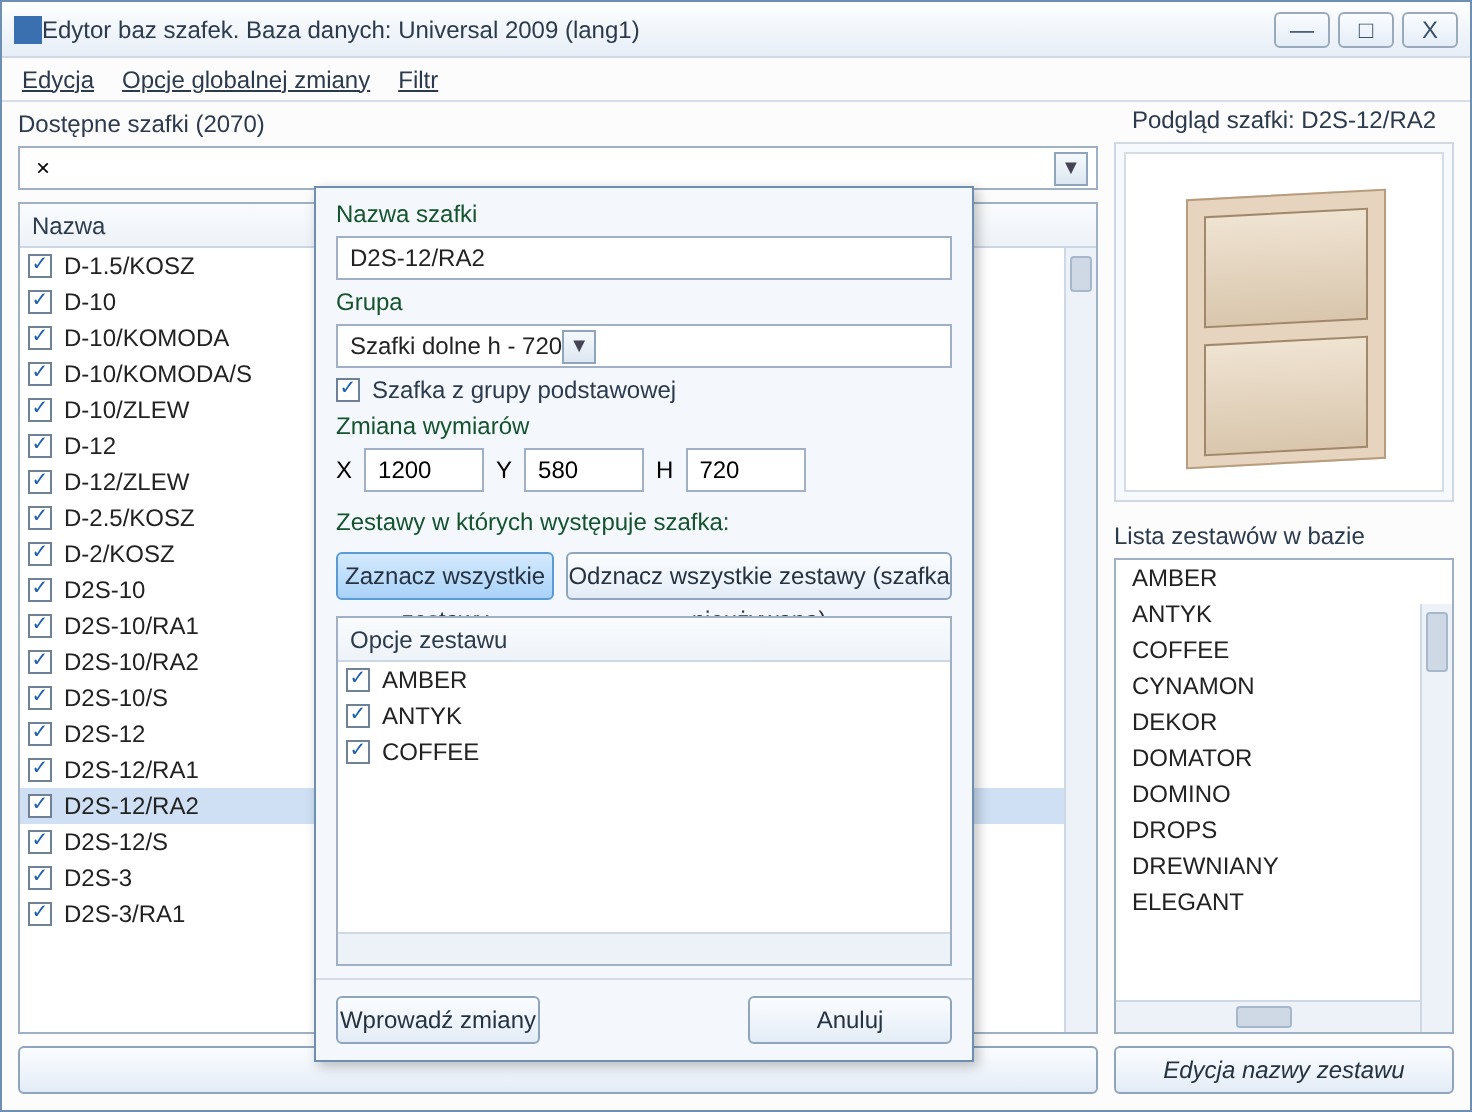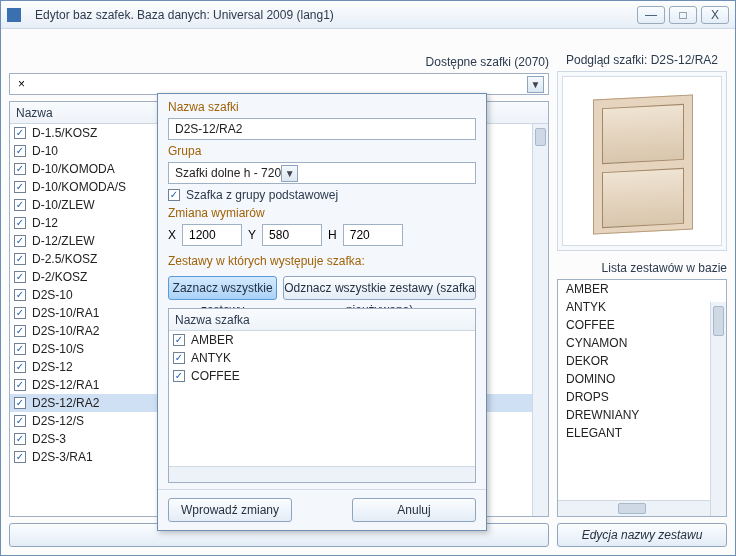--- a/index.html
+++ b/index.html
@@ -1,30 +1,30 @@
 <!DOCTYPE html>
 <html><head>
 <meta charset="utf-8">
 <style>
   * { box-sizing: border-box; font-family: "Segoe UI", Tahoma, sans-serif; font-size: 12px; }
   body { margin: 0; background: #d6e4f2; width: 736px; height: 556px; overflow: hidden; }
   .window { width: 736px; height: 556px; background: #fcfcfc; border: 1px solid #6d8fb3; position: relative; }
   .titlebar { height: 28px; display: flex; align-items: center; justify-content: space-between; background: linear-gradient(#fdfefe,#e7eef7); border-bottom: 1px solid #cfd9e6; padding: 0 6px; }
-  .title-left { display: flex; align-items: center; gap: 14px; }
+  .title-left { display: flex; align-items: center; gap: 0; }
   .title-left .appicon { width: 14px; height: 14px; background: #3a6fb0; display: inline-block; }
   .title-text { color: #2b3a4d; }
   .win-controls { display: flex; gap: 4px; }
   .win-btn { width: 28px; height: 18px; border: 1px solid #9ab; border-radius: 3px; background: linear-gradient(#fafdff,#e4edf7); display: flex; align-items: center; justify-content: center; color: #3a5068; font-size: 12px; cursor: default; }
   .menubar { height: 22px; display: flex; align-items: center; gap: 14px; padding: 0 10px; border-bottom: 1px solid #d5dde8; }
   .menu-item { color: #2b3a4d; cursor: default; }
   .menu-item u { text-decoration: underline; }
   .content { position: absolute; top: 52px; left: 8px; right: 8px; bottom: 8px; display: flex; gap: 8px; }
   .left-pane { flex: 1; display: flex; flex-direction: column; }
   .right-pane { width: 170px; display: flex; flex-direction: column; }
-  .group-header { text-align: right; padding: 2px 0; color: #2b3a4d; }
+  .group-header { text-align: left; padding: 2px 0; color: #2b3a4d; }
   .combo-row { display: flex; padding: 2px 0 6px; }
   .combo { flex: 1; height: 22px; border: 1px solid #a0b1c5; background: #fff; display: flex; align-items: center; justify-content: space-between; padding: 0 4px 0 8px; }
   .dropdown-btn { width: 17px; height: 17px; border: 1px solid #8fa5bd; background: linear-gradient(#f5f9fc,#dde7f1); display: flex; align-items: center; justify-content: center; color:#445; font-size:10px;}
   .table { flex: 1; border: 1px solid #a0b1c5; background: #fff; display: flex; flex-direction: column; position: relative; overflow: hidden; }
   .th-row { height: 22px; display: flex; align-items: center; border-bottom: 1px solid #cdd7e3; background: linear-gradient(#f9fbfd,#eef3f9); }
   .th { padding: 0 6px; color: #2b3a4d; }
   .rows { flex: 1; overflow: hidden; position: relative; }
   .row { height: 18px; display: flex; align-items: center; padding: 0 4px; gap: 6px; color: #222; }
   .row.selected { background: #cfe0f4; }
   .chk { width: 12px; height: 12px; border: 1px solid #6e8196; background: #fff; display: inline-flex; align-items: center; justify-content: center; font-size: 10px; color:#1b5fb3; line-height:1;}
@@ -40,51 +40,56 @@
   .cabinet .drawer.d1 { top: 8px; } .cabinet .drawer.d2 { top: 72px; }
   .list-box { flex: 1; border: 1px solid #a0b1c5; background: #fff; overflow: hidden; position: relative; margin-top: 2px; }
   .list-box .row { padding-left: 8px; }
   .hscroll { position: absolute; left:0; right:16px; bottom:0; height:16px; background:#edf2f8; border-top:1px solid #cfd9e6; }
   .hscroll .thumb { position:absolute; top:2px; bottom:2px; left:60px; width:28px; background:#cfd9e6; border:1px solid #a8b8cb; border-radius:2px;}
 
   
   .dialog { position: absolute; left: 156px; top: 92px; width: 330px; height: 438px; background: #f4f8fc; border: 1px solid #6d8fb3; box-shadow: 2px 2px 6px rgba(0,0,0,.25); display: flex; flex-direction: column; }
   .dlg-title { height: 22px; background: linear-gradient(#fdfefe,#e7eef7); border-bottom: 1px solid #cfd9e6; display:flex; align-items:center; padding:0 8px; color:#2b3a4d; }
   .dlg-body { flex:1; padding: 6px 10px; display:flex; flex-direction:column; gap:4px; }
-  label.small { color:#a16207; }
+  label.small { color:#14532d; }
   .input { width: 100%; height: 22px; border: 1px solid #a0b1c5; background:#fff; padding:0 6px; display:flex; align-items:center; color:#222; }
   .input.select { justify-content: flex-start; }
   .dim-row { display:flex; align-items:center; gap:6px; }
   .dim-row .inp { width:60px; height:22px; border:1px solid #a0b1c5; background:#fff; display:flex; align-items:center; padding:0 6px;}
   .chk-row { display:flex; align-items:center; gap:6px; color:#2b3a4d; }
   .btn { height:24px; border:1px solid #8fa5bd; background:linear-gradient(#fbfdff,#e3ecf6); border-radius:3px; text-align:center; line-height:22px; color:#263241; }
   .btn.primary { background:linear-gradient(#d4eafe,#a9d2f8); border-color:#5a9bd6; }
   .dlg-mid-btns { display:flex; flex-direction:row; gap:6px; margin:4px 0;}
   .set-list { flex:1; border:1px solid #a0b1c5; background:#fff; overflow:hidden; position:relative; }
   .set-list .th-row { background: linear-gradient(#f9fbfd,#eef3f9);}
   .dlg-bottom { display:flex; justify-content:space-between; padding:8px 10px; border-top:1px solid #d3dce7;}
-  .dlg-bottom .btn { width: 124px; }
+  .dlg-bottom .btn { width: 102px; }
   .dlg-hscroll { height:16px; background:#edf2f8; border-top:1px solid #cfd9e6; position:absolute; left:0; right:0; bottom:0;}
 </style>
 </head>
 <body>
 
 <div class="window">
   <div class="titlebar">
     <div class="title-left">
       <span class="appicon"></span>
       <span class="title-text">Edytor baz szafek. Baza danych: Universal 2009 (lang1)</span>
     </div>
     <div class="win-controls">
       <div class="win-btn">—</div>
       <div class="win-btn">□</div>
       <div class="win-btn">X</div>
     </div>
   </div>
 
+  <div class="menubar">
+    <span class="menu-item"><u>Edycja</u></span>
+    <span class="menu-item"><u>Opcje globalnej zmiany</u></span>
+    <span class="menu-item"><u>Filtr</u></span>
+  </div>
 
   <div class="content">
     <div class="left-pane">
       <div class="group-header">Dostępne szafki (2070)</div>
       <div class="combo-row">
         <div class="combo">
           <span>×</span>
           <span class="dropdown-btn">▼</span>
         </div>
       </div>
@@ -188,20 +193,21 @@
         </div>
       </div>
       <div class="group-header" style="margin-top:8px">Lista zestawów w bazie</div>
       <div class="list-box">
         <div id="sets-rows">
             <div class="row">AMBER</div>
             <div class="row">ANTYK</div>
             <div class="row">COFFEE</div>
             <div class="row">CYNAMON</div>
             <div class="row">DEKOR</div>
+            <div class="row">DOMATOR</div>
             <div class="row">DOMINO</div>
             <div class="row">DROPS</div>
             <div class="row">DREWNIANY</div>
             <div class="row">ELEGANT</div>
           </div>
         <div class="vscroll">
             <div class="thumb" style="top:4px;height:30px"></div>
           </div>
         <div class="hscroll">
             <div class="thumb"></div>
@@ -246,21 +252,21 @@
       </div>
 
       <label class="small" style="margin-top:4px">Zestawy w których występuje szafka:</label>
       <div class="dlg-mid-btns">
         <div class="btn primary">Zaznacz wszystkie zestawy</div>
         <div class="btn">Odznacz wszystkie zestawy (szafka nieużywana)</div>
       </div>
 
       <div class="set-list">
         <div class="th-row">
-            <div class="th">Nazwa szafka</div>
+            <div class="th">Opcje zestawu</div>
           </div>
         <div id="dlg-set-rows">
             <div class="row">
               <span class="chk">✓</span>
               <span>AMBER</span>
             </div>
             <div class="row">
               <span class="chk">✓</span>
               <span>ANTYK</span>
             </div>

